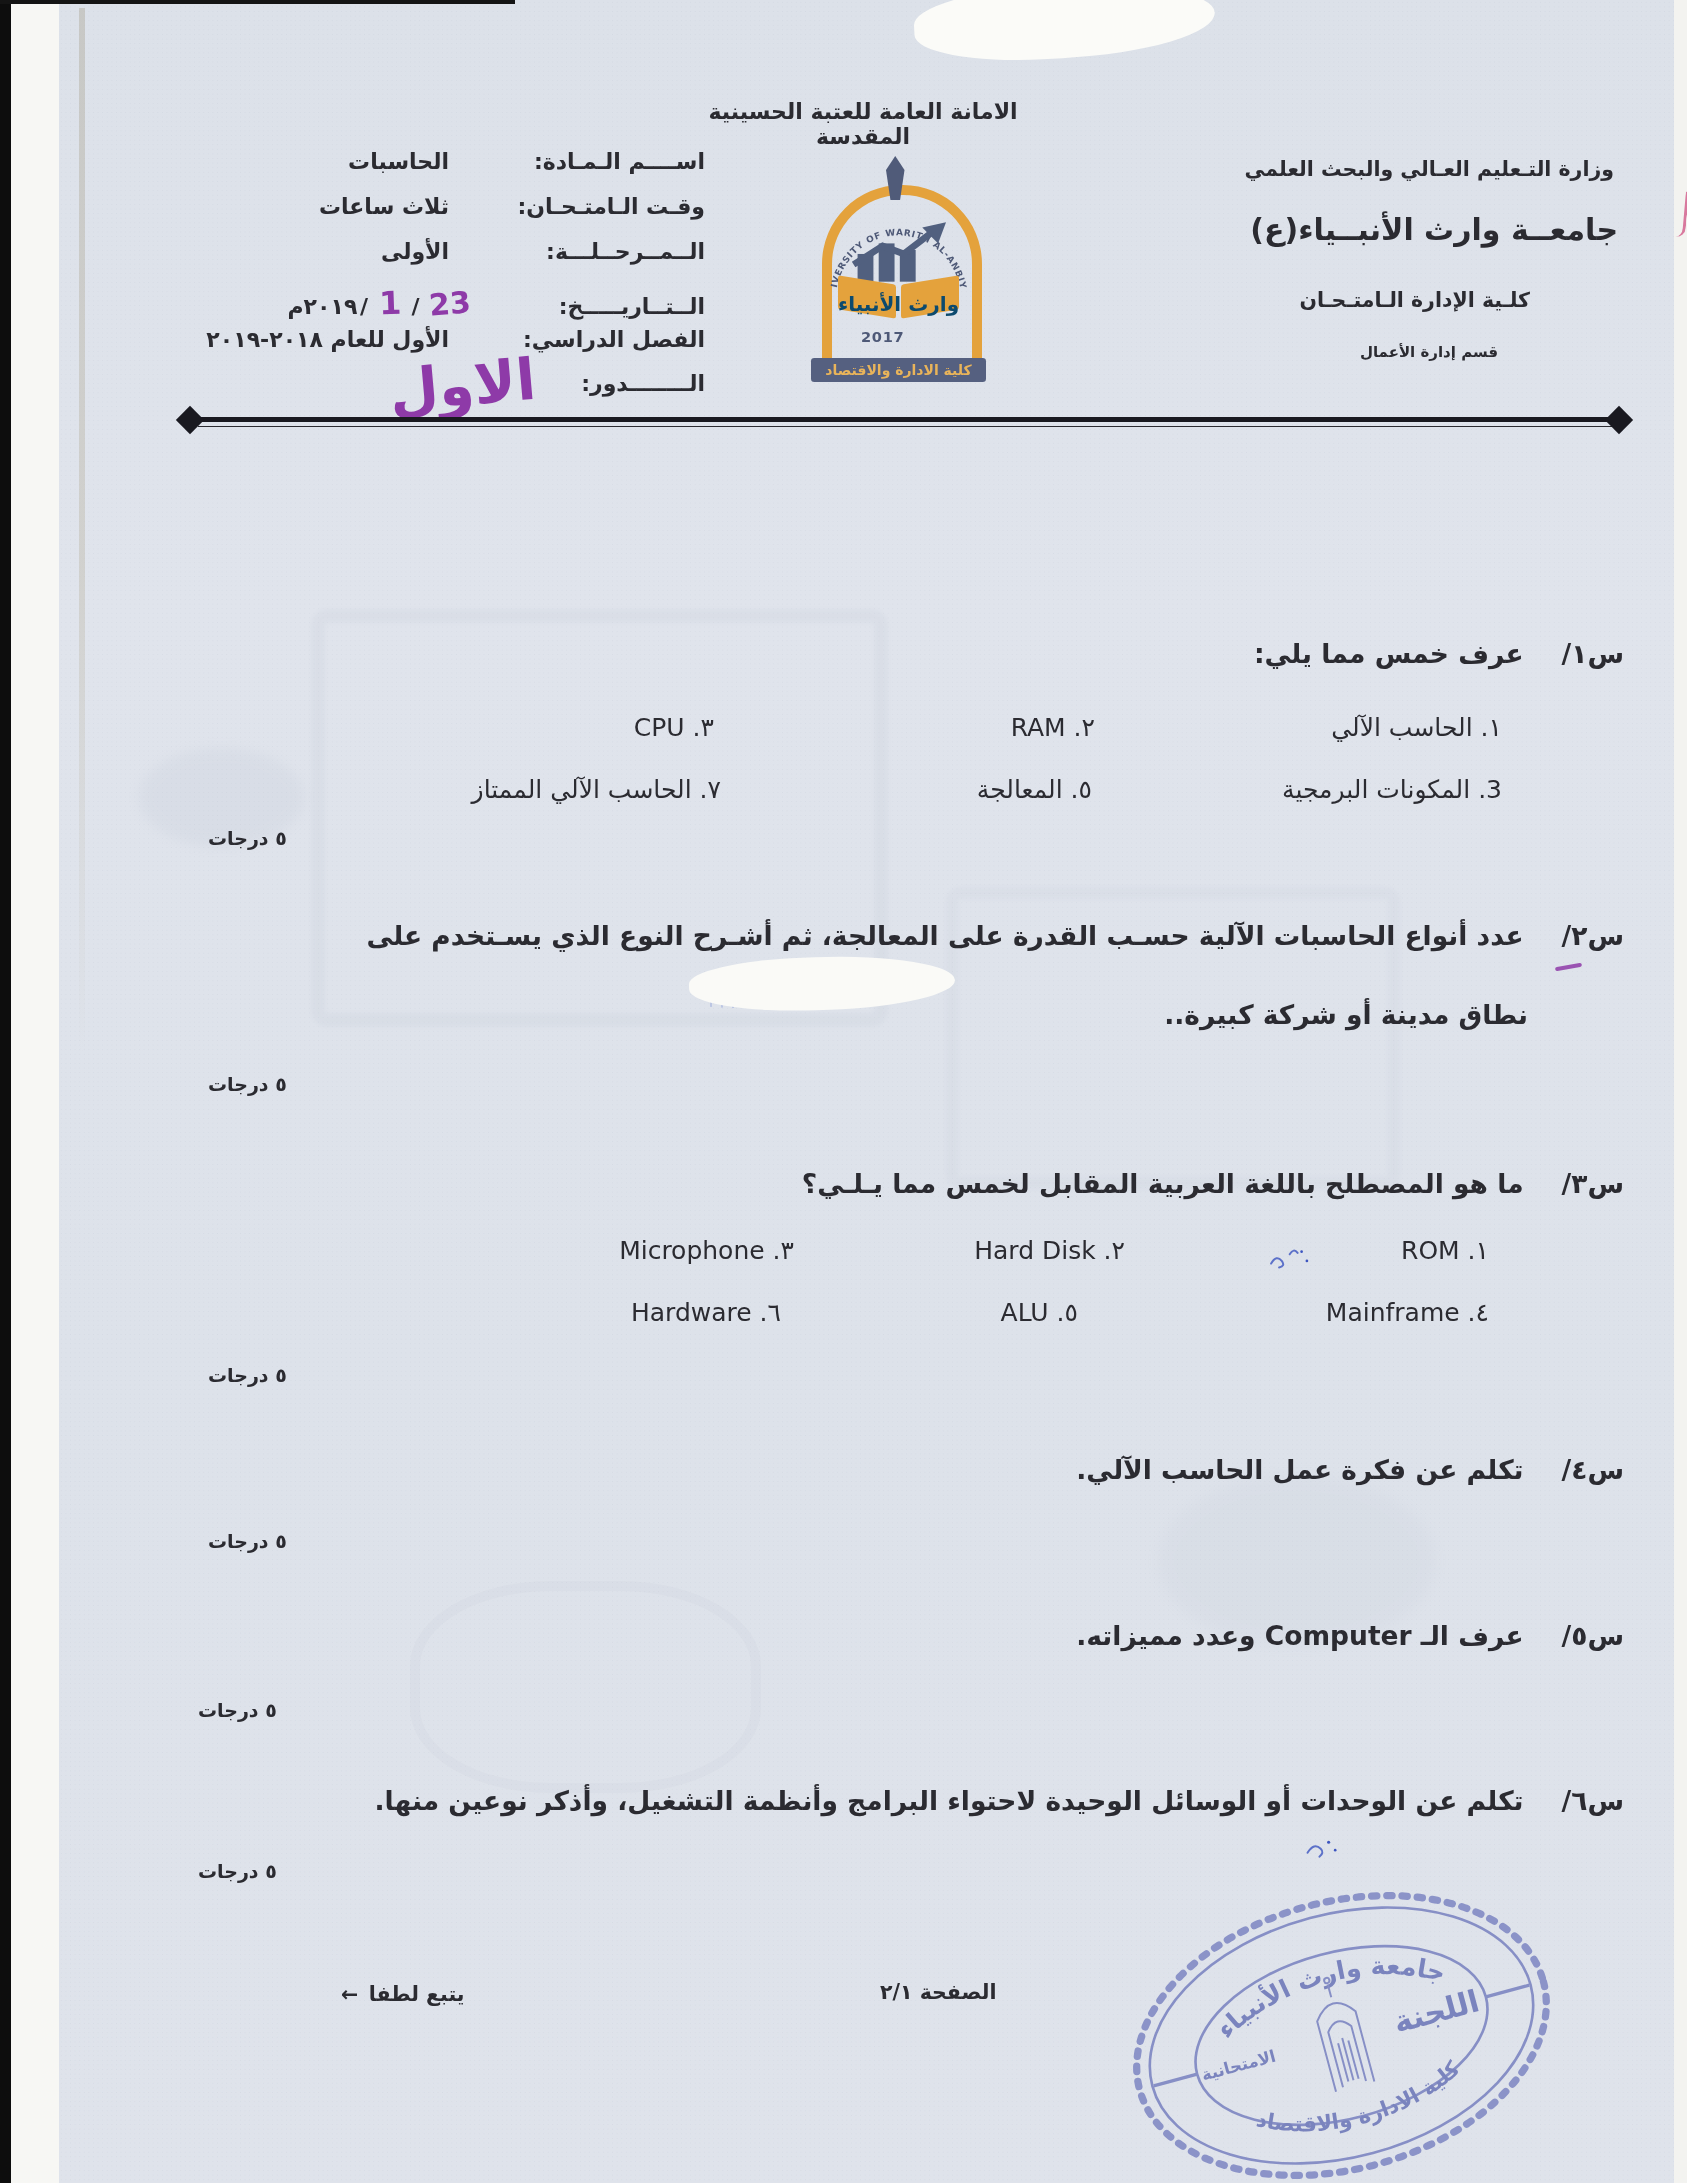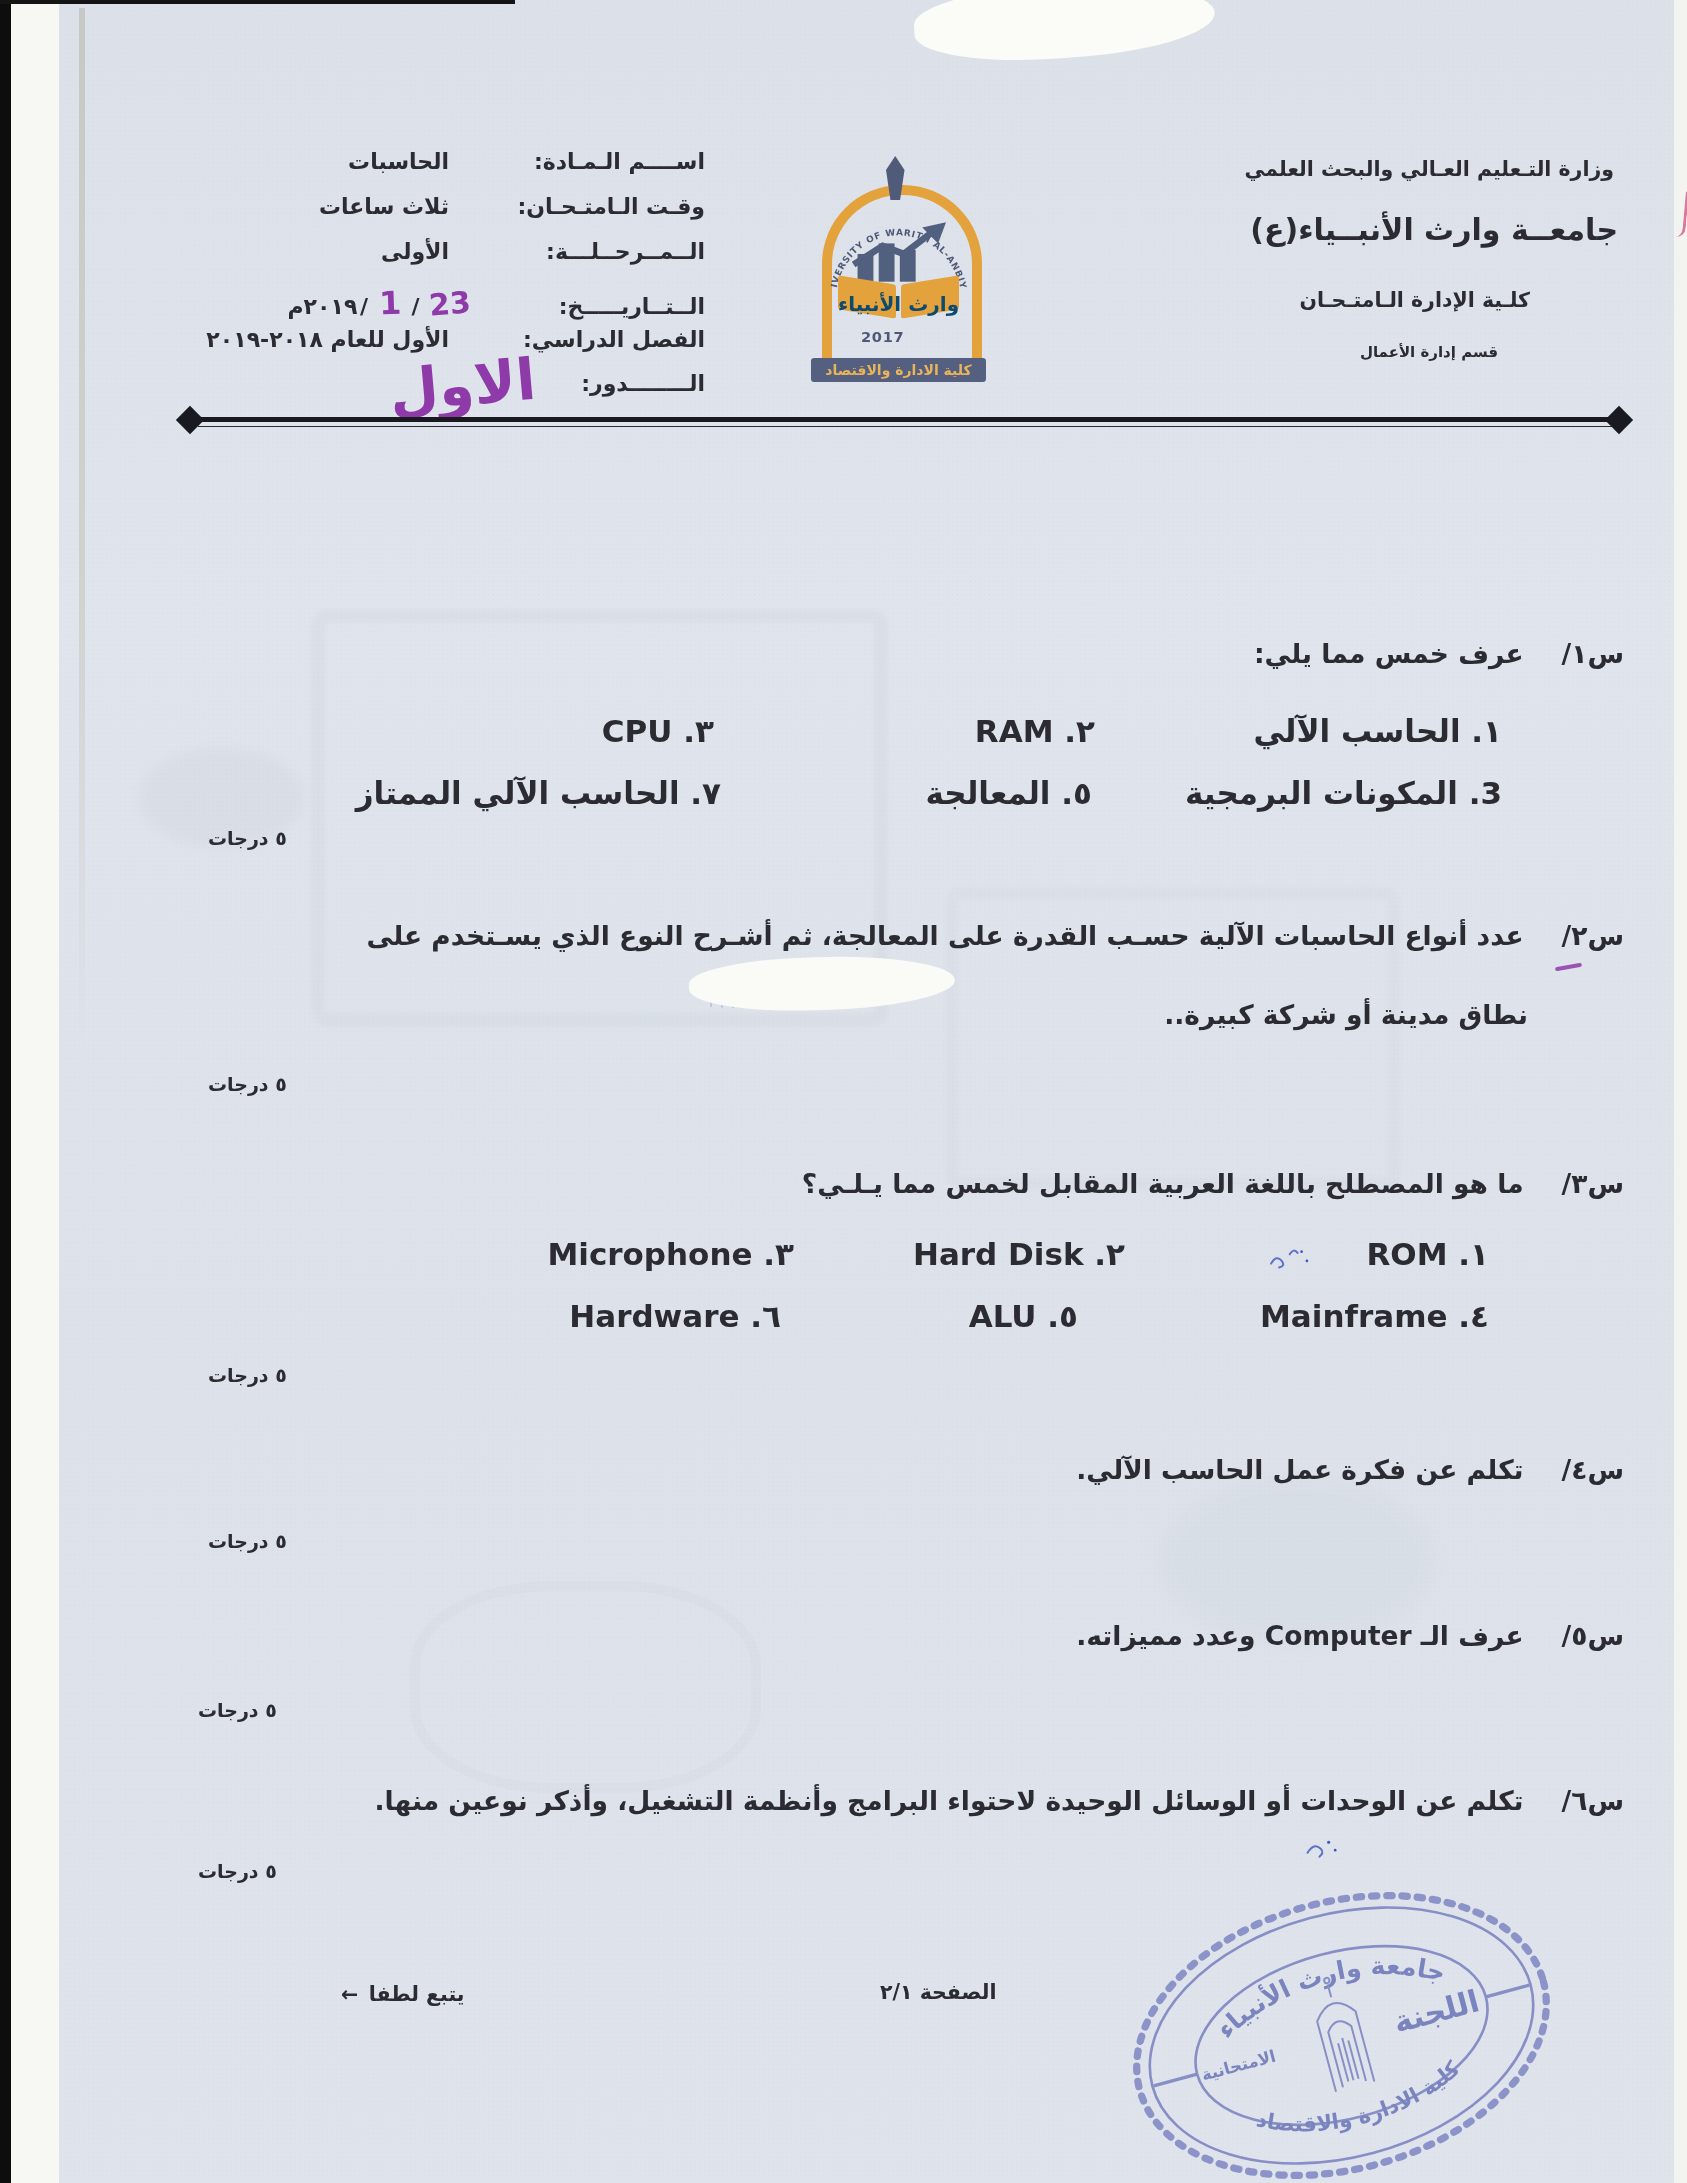--- a/index.html
+++ b/index.html
@@ -67,21 +67,21 @@
   .rule-thin{left:198px;top:426px;width:1416px;height:1.3px;background:#2a2a30;}
   .diamond{width:20px;height:20px;background:#191920;transform:rotate(45deg);}
   .dia-l{left:180px;top:410px;}
   .dia-r{left:1609px;top:410px;}
 
   .note{left:562px;top:487px;width:595px;text-align:center;direction:rtl;
         font-size:27px;font-weight:700;}
 
   
   .q{right:63px;direction:rtl;display:flex;gap:38px;font-weight:700;font-size:26.5px;white-space:nowrap;}
-  .q-item{direction:rtl;font-weight:700;font-size:31px;white-space:nowrap;}
+  .q-item{direction:rtl;font-weight:400;font-size:25px;white-space:nowrap;}
   .marks{direction:rtl;font-weight:700;font-size:19px;white-space:nowrap;}
   .q2-line2{right:159px;direction:rtl;font-weight:700;font-size:26.5px;white-space:nowrap;}
 
   .whiteout{left:689px;top:957px;width:266px;height:53px;background:#fafaf7;
             border-radius:45% 55% 50% 50%;transform:rotate(-2deg);}
   .whiteout-ink{left:701px;top:991px;width:218px;height:14.6px;opacity:.5;
             background:repeating-linear-gradient(95deg,transparent 0 9.3px,rgba(70,100,200,.45) 9.3px 11.2px);
             transform:rotate(-3deg);border-radius:50%;}
 
   .purple-dash{left:1555px;top:965px;width:26.5px;height:4px;background:#8e3aa8;border-radius:2px;
@@ -113,20 +113,21 @@
   <div class="abs g4"></div>
   <div class="abs g5"></div>
   <div class="abs fold-line"></div>
   <div class="abs torn-blob"></div>
   <div class="abs edge-right"></div>
   <div class="abs edge-white"></div>
   <div class="abs edge-black"></div>
   <div class="abs top-line"></div>
   <div class="abs pink-curl"></div>
 
+  <div class="abs authority">الامانة العامة للعتبة الحسينية المقدسة</div>
   <div class="abs hdr-r ministry">وزارة التـعليم العـالي والبحث العلمي</div>
   <div class="abs hdr-r university">جامعــة وارث الأنبــياء(ع)</div>
   <div class="abs hdr-r college">كلـية الإدارة الـامتـحـان</div>
   <div class="abs hdr-r dept">قسم إدارة الأعمال</div>
 
   <div class="abs logo">
     <div class="abs logo-arch"></div>
     <div class="abs logo-pen"></div>
     <svg class="abs" style="left:0;top:34px;" width="159" height="99" viewBox="0 0 240 150">
       <path id="arcPath" d="M 26 150 A 96 102 0 0 1 214 150" fill="none"></path>

